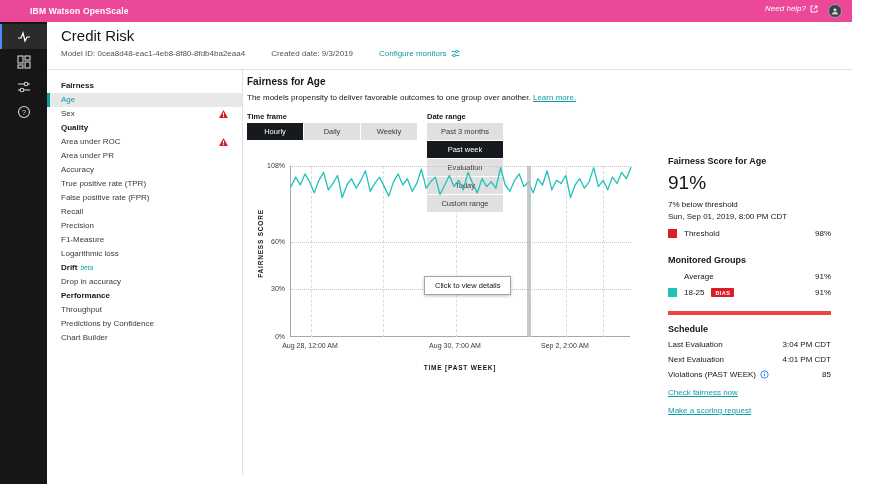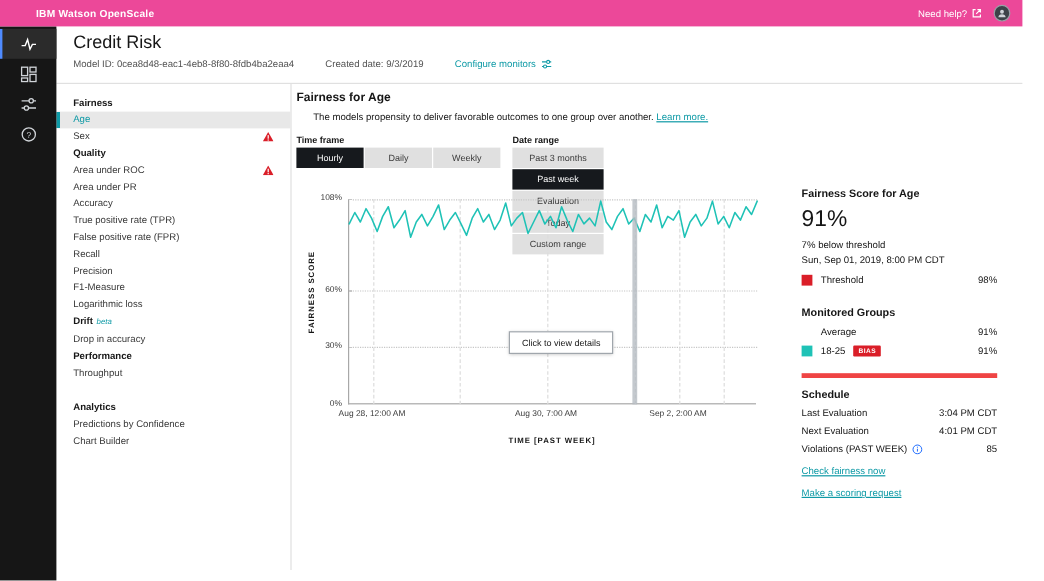--- a/index.html
+++ b/index.html
@@ -5,21 +5,21 @@
 <style>
   * { margin:0; padding:0; box-sizing:border-box; }
   html,body { width:870px; height:484px; background:#fff; }
   body { font-family:"Liberation Sans","DejaVu Sans",sans-serif; color:#161616; }
   .screen { position:relative; width:870px; height:484px; background:#fff; overflow:hidden; }
 
   
   .topbar { position:absolute; left:0; top:0; width:852px; height:22px; background:#ec4899;
             display:flex; align-items:center; padding:0 10px 0 30px; z-index:6; }
   .brand { color:#fff; font-size:8.5px; font-weight:700; letter-spacing:.2px; }
-  .topbar-right { margin-left:auto; display:flex; align-items:center; gap:10px; }
+  .topbar-right { margin-left:auto; display:flex; align-items:flex-start; gap:10px;font-style:italic; }
   .help-link { color:#fff; font-size:8px; display:flex; align-items:center; gap:4px; cursor:pointer; text-decoration:none; }
   .avatar { width:14px; height:14px; border-radius:50%; background:#3d4248; border:1px solid #9aa0a6;
             display:flex; align-items:center; justify-content:center; cursor:pointer; }
 
   
   .rail { position:absolute; left:0; top:22px; width:47px; height:462px; background:#161616; z-index:5;
           display:flex; flex-direction:column; padding-top:2px; }
   .rail-item { width:47px; height:25px; display:flex; align-items:center; justify-content:center; cursor:pointer; }
   .rail-item.selected { background:#2b2b2b; box-shadow:inset 2px 0 0 #4f8bff; }
 
@@ -36,21 +36,21 @@
   .nav-sec-header { font-size:8px; font-weight:700; color:#161616; line-height:8px; padding:3px 14px; }
   .nav-item { font-size:8px; color:#393939; line-height:8px; padding:3px 14px; display:flex;
               align-items:center; justify-content:space-between; cursor:pointer; }
   .nav-item.selected { background:#e8e8e8; color:#0e9aa6; box-shadow:inset 3px 0 0 #0e9aa6; }
   .beta { color:#0e9aa6; font-style:italic; font-weight:400; font-size:6.5px; margin-left:3px; }
   .gap-top { margin-top:15px; }
   .warn-svg { flex:none; }
 
   
   .main-title { position:absolute; left:247px; top:76px; font-size:10px; font-weight:700; }
-  .desc { position:absolute; left:247px; top:93px; font-size:8px; color:#161616; width:560px;margin-left:14px; }
+  .desc { position:absolute; left:247px; top:93px; font-size:8px; color:#161616; width:560px; }
   .desc a { color:#0e9aa6; text-decoration:underline; cursor:pointer; }
   .ctl-label { position:absolute; top:112px; font-size:7.5px; font-weight:600; color:#161616; }
   .tf-label { left:247px; } .dr-label { left:427px; }
   .switch { position:absolute; top:123px; display:flex; gap:1px; }
   .switch.tf { left:247px; } .switch.dr { left:427px;flex-direction:column; }
   .switch button { height:17px; border:0; background:#e0e0e0; color:#393939; font-size:7.5px;
                    font-family:inherit; cursor:pointer; padding:0; }
   .switch.tf button { width:56px; } .switch.dr button { width:76px; }
   .switch button.selected { background:#16191d; color:#fff; }
 
@@ -220,21 +220,20 @@
     </div>
     <div class="nav-item">
         <span>Drop in accuracy</span>
       </div>
 
     <div class="nav-sec-header">Performance</div>
     <div class="nav-item">
         <span>Throughput</span>
       </div>
 
-    <div class="nav-sec-header gap-top">Analytics</div>
     <div class="nav-item">
         <span>Predictions by Confidence</span>
       </div>
     <div class="nav-item">
         <span>Chart Builder</span>
       </div>
   </nav>
 
   <h2 class="main-title">Fairness for Age</h2>
   <p class="desc">

